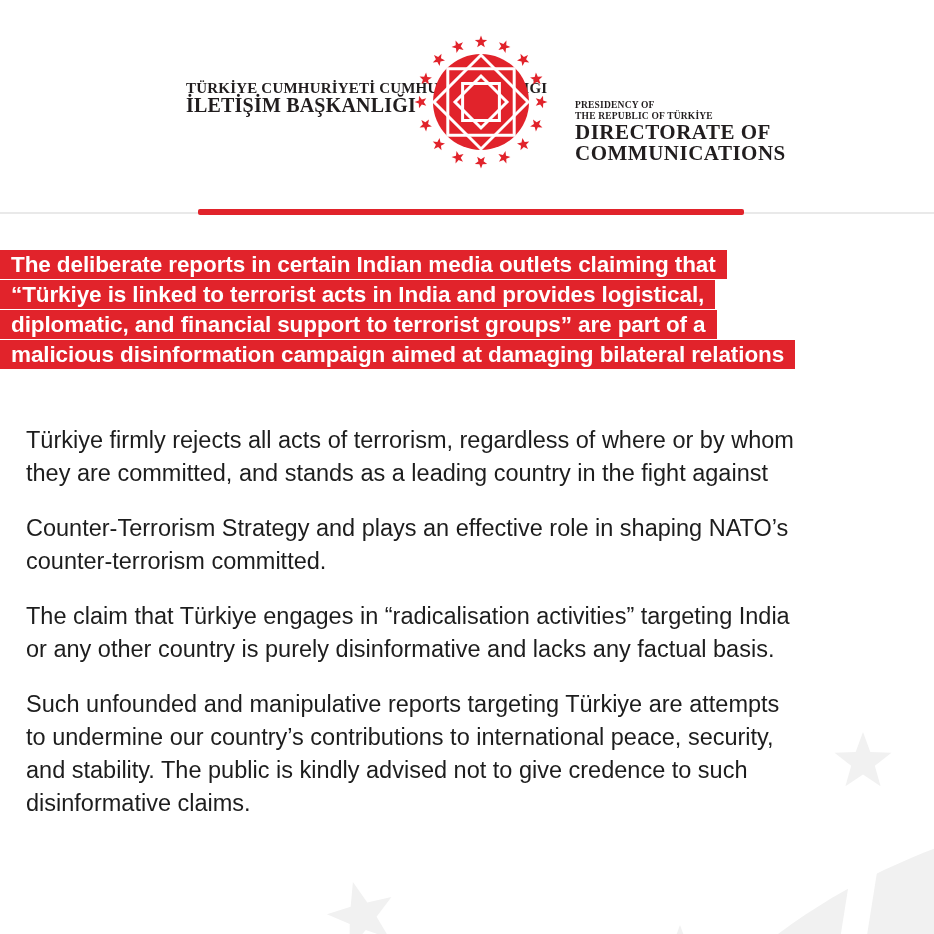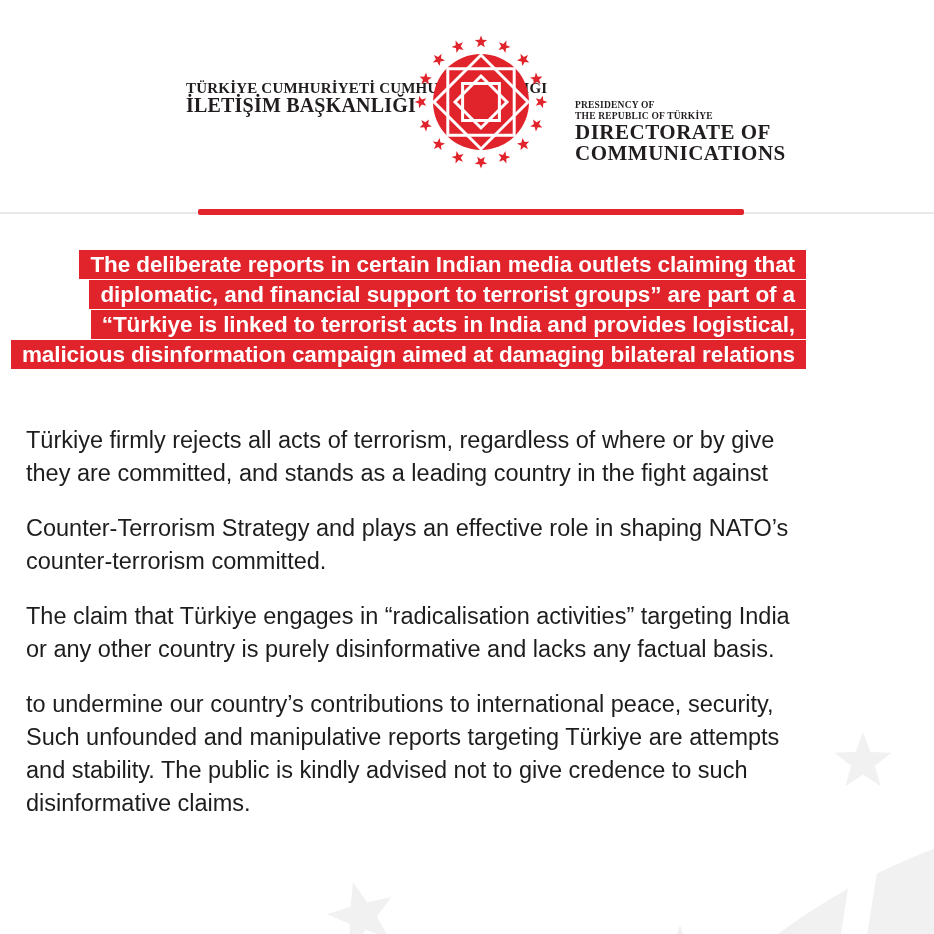--- a/index.html
+++ b/index.html
@@ -23,21 +23,21 @@
     text-align:left;color:#211d1e;
     font-family:"Liberation Serif", serif;font-weight:bold;margin-top:28px;
   }
   .hdr-right .small{font-size:9.5px;line-height:11px;letter-spacing:0.2px;white-space:nowrap;}
   .hdr-right .big{font-size:21px;line-height:21px;letter-spacing:0.5px;white-space:nowrap;}
   .emblem{position:absolute;left:411px;top:32px;width:140px;height:140px;}
   
   .rule-gray{position:absolute;left:0;top:212px;width:934px;height:2px;background:#e9e9e9;}
   .rule-red{position:absolute;left:198px;top:209px;width:546px;height:6px;background:#e1232b;border-radius:2px;}
   
-  .headline{position:absolute;left:0;top:250px;width:806px;text-align:right;z-index:1;}
+  .headline{position:absolute;left:0;top:250px;width:806px;text-align:left;z-index:1;}
   .hl-row{height:30px;}
   .hl-row span{
     display:inline-block;background:#e1232b;color:#ffffff;
     font-size:22.5px;font-weight:bold;line-height:29px;
     padding:0 11px;white-space:nowrap;letter-spacing:-0.1px;
   }
   
   .body-copy{position:absolute;left:26px;top:424px;width:898px;z-index:1;color:#1d1d1d;}
   .body-copy .para{margin:0 0 22px 0;}
   .body-copy .bline{
@@ -102,39 +102,39 @@
     <div class="small">THE REPUBLIC OF TÜRKİYE</div>
     <div class="big">DIRECTORATE OF</div>
     <div class="big">COMMUNICATIONS</div>
   </div>
 
   <div class="rule-gray"></div>
   <div class="rule-red"></div>
 
   <div class="headline">
     <div class="hl-row"><span>The deliberate reports in certain Indian media outlets claiming that</span></div>
+    <div class="hl-row"><span>“Türkiye is linked to terrorist acts in India and provides logistical,</span></div>
     <div class="hl-row"><span>diplomatic, and financial support to terrorist groups” are part of a</span></div>
-    <div class="hl-row"><span>“Türkiye is linked to terrorist acts in India and provides logistical,</span></div>
     <div class="hl-row"><span>malicious disinformation campaign aimed at damaging bilateral relations</span></div>
   </div>
 
   <div class="body-copy">
     <div class="para">
-      <div class="bline">Türkiye firmly rejects all acts of terrorism, regardless of where or by give</div>
+      <div class="bline">Türkiye firmly rejects all acts of terrorism, regardless of where or by whom</div>
       <div class="bline">they are committed, and stands as a leading country in the fight against</div>
     </div>
     <div class="para">
       <div class="bline">Counter-Terrorism Strategy and plays an effective role in shaping NATO’s</div>
       <div class="bline">counter-terrorism committed.</div>
     </div>
     <div class="para">
       <div class="bline">The claim that Türkiye engages in “radicalisation activities” targeting India</div>
       <div class="bline">or any other country is purely disinformative and lacks any factual basis.</div>
     </div>
     <div class="para">
+      <div class="bline">Such unfounded and manipulative reports targeting Türkiye are attempts</div>
       <div class="bline">to undermine our country’s contributions to international peace, security,</div>
-      <div class="bline">Such unfounded and manipulative reports targeting Türkiye are attempts</div>
       <div class="bline">and stability. The public is kindly advised not to give credence to such</div>
       <div class="bline">disinformative claims.</div>
     </div>
   </div>
 
 </div>
 
 </body></html>

